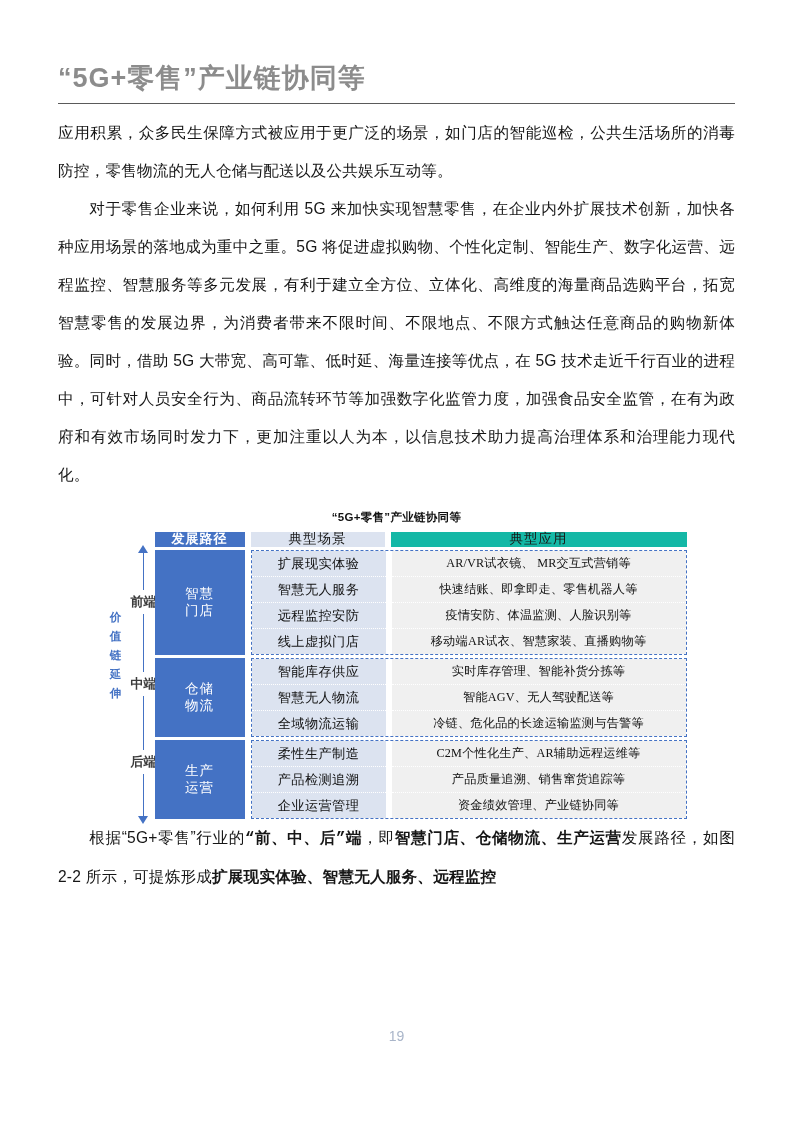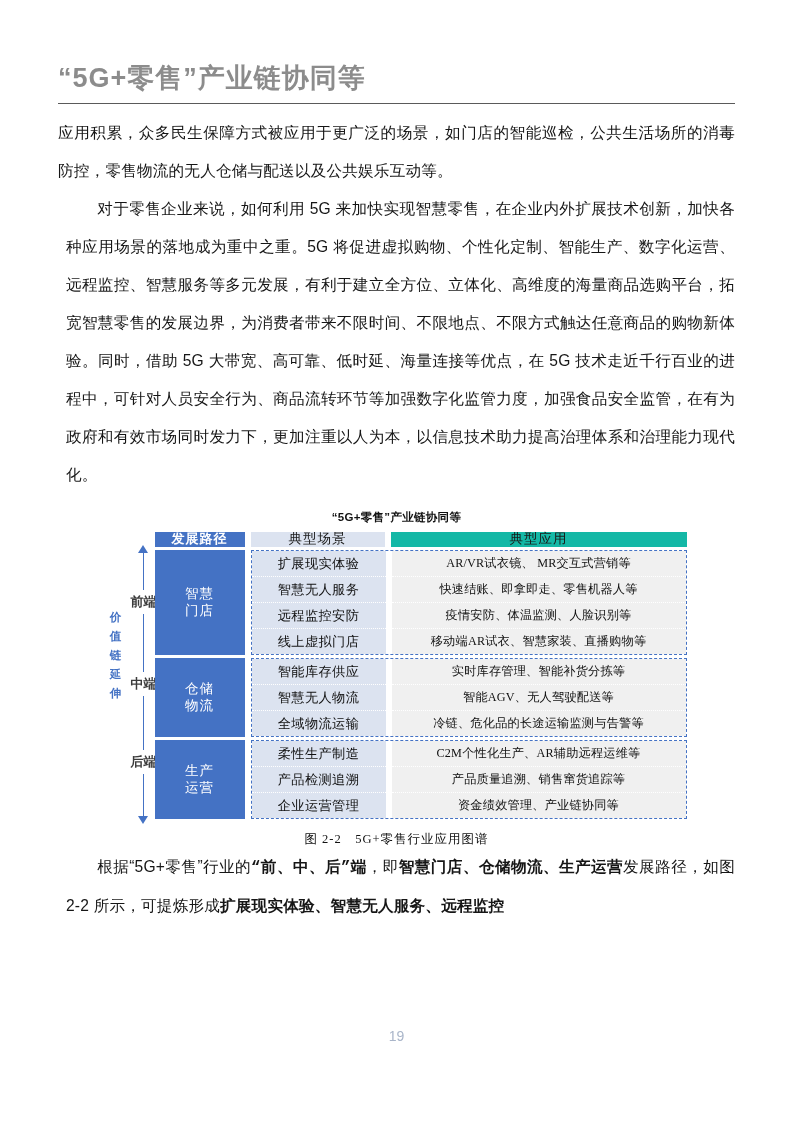--- a/index.html
+++ b/index.html
@@ -45,21 +45,21 @@
   .para {
     font-size: 15.6px;
     line-height: 38px;
     text-align: justify;
     text-justify: inter-ideograph;
     color: #161616;
     margin: 0;
     letter-spacing: 0.2px;
   }
   .para.first { margin-top: 10px; }
-  .para.indent { text-indent: 2em; margin-left: 8px; }
+  .para.indent { text-indent: 2em; }
   .para b { font-weight: bold; font-family: Liberation Mono, monospace; }
 
   
   .figure-wrap {
     margin-top: 16px;
   }
   .fig-title {
     text-align: center;
     font-size: 11.5px;
     font-weight: bold;
@@ -363,19 +363,18 @@
                 <div class="cell">产品质量追溯、销售窜货追踪等</div>
                 <div class="cell">资金绩效管理、产业链协同等</div>
               </div>
             </div>
           </div>
 
         </div>
       </div>
     </div>
 
-    <div class="fig-caption">图 2-2　5G+零售行业应用图谱</div>
   </div>
 
   <p class="para indent"><span>根据“5G+零售”行业的</span><b>“前、中、后”端</b><span>，即</span><b>智慧门店、仓储物流、生产运营</b><span>发展路径，如图 2-2 所示，可提炼形成</span><b>扩展现实体验、智慧无人服务、远程监控</b></p>
 
   <div class="page-number">19</div>
 </div>
 
 </body></html>

